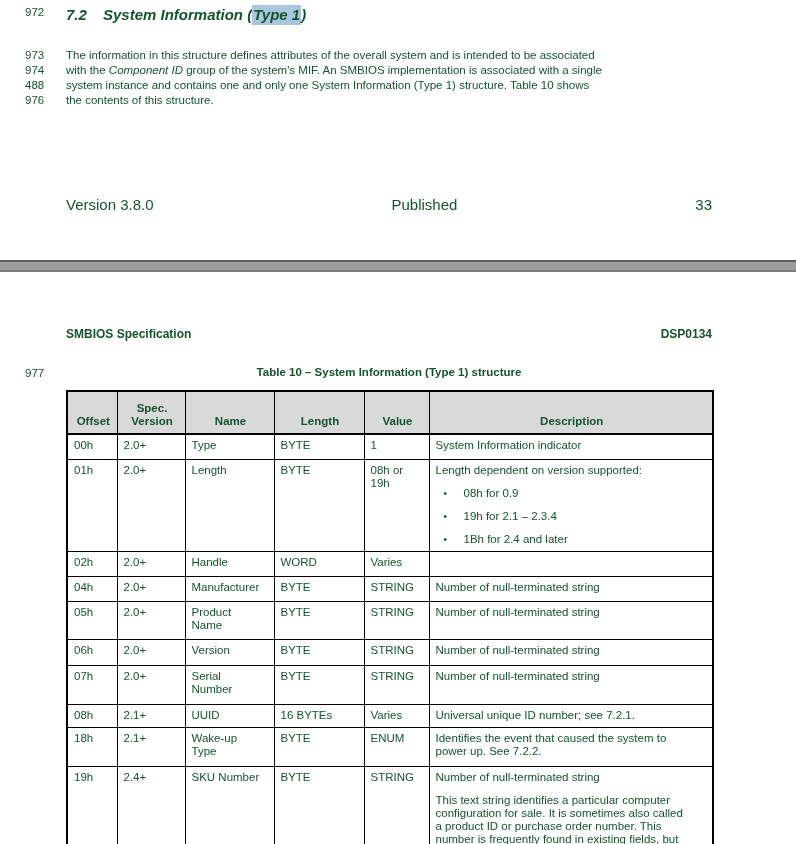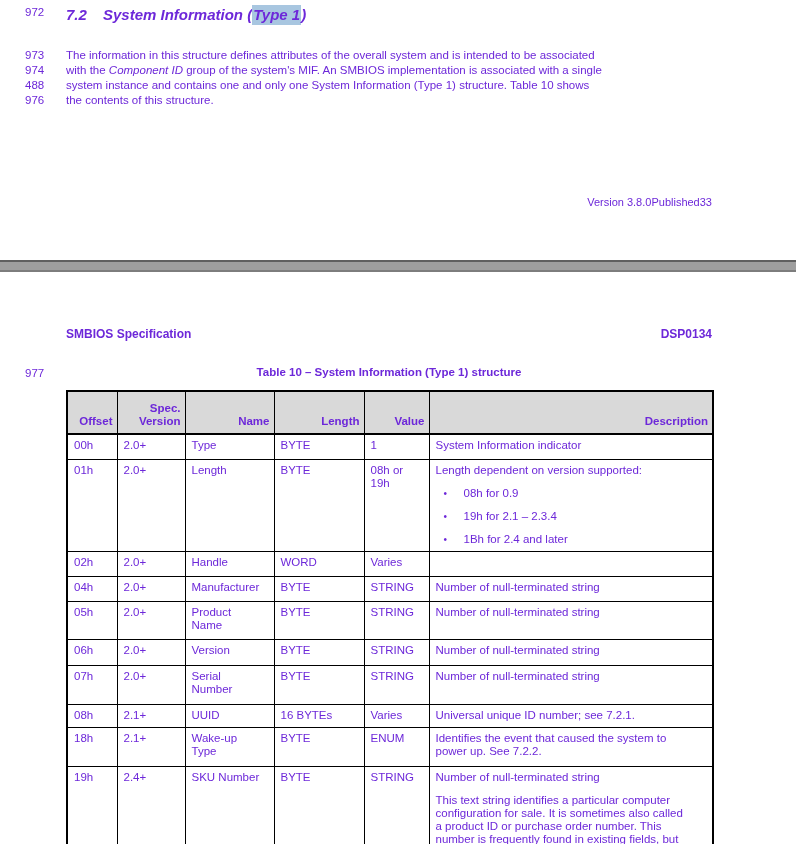--- a/index.html
+++ b/index.html
@@ -3,43 +3,43 @@
 <meta charset="utf-8">
 <style>
   html,body{margin:0;padding:0;}
   body{background:#fff;}
   #screen{
     position:relative;
     width:796px;height:844px;
     background:#ffffff;
     overflow:hidden;
     font-family:"Liberation Sans", sans-serif;
-    color:#6d28d9;
+    color:#14532d;
   }
   .line-no{
     position:absolute;left:25px;
     font-size:11.5px;font-weight:normal;font-style:normal;
   }
   
   .heading-row{position:absolute;top:6px;left:0;width:796px;height:22px;}
   .heading{
     position:absolute;left:66px;top:0;
     font-size:15px;font-weight:bold;white-space:nowrap;font-style:italic;
   }
   .heading .h-num{display:inline-block;width:37px;}
   .hl{background:var(--hl,#a8c6e0);padding:1px 1px 2px 1px;}
   .para{position:absolute;top:48px;left:0;width:784px;}
   .para-line{position:relative;height:15px;font-size:11.5px;line-height:15px;white-space:nowrap;}
   .para-line .line-no{top:0;}
   .para-line .line-text{position:absolute;left:66px;top:0;}
   .para-line i{font-style:italic;}
   .p1-footer{
     position:absolute;top:196px;left:66px;width:646px;
-    display:flex;justify-content:flex-end;
-    font-size:11px;
+    display:flex;justify-content:space-between;
+    font-size:15px;
   }
   
   .divider{
     position:absolute;top:260px;left:0;width:796px;height:12px;
     box-sizing:border-box;
     background:var(--divfill,#9e9e9e);
     border-top:2px solid var(--divedge,#5f5f5f);
     border-bottom:2px solid #7d7d7d;
   }
   
@@ -61,21 +61,21 @@
     border:2px solid #000;
     font-size:11.5px;line-height:13px;
   }
   table.spec th, table.spec td{
     border:1px solid #000;
     overflow:hidden;
   }
   table.spec thead tr{height:43px;}
   table.spec th{
     background:var(--thbg,#d9d9d9);
-    text-align:right;vertical-align:bottom;
+    text-align:center;vertical-align:bottom;
     font-weight:bold;
     padding:3px 4px 5px 6px;
     white-space:pre-line;
     border-bottom:2px solid #000;
   }
   table.spec td{
     vertical-align:top;
     padding:4px 4px 5px 6px;
   }
   td.c-name,td.c-value{white-space:pre-line;}

